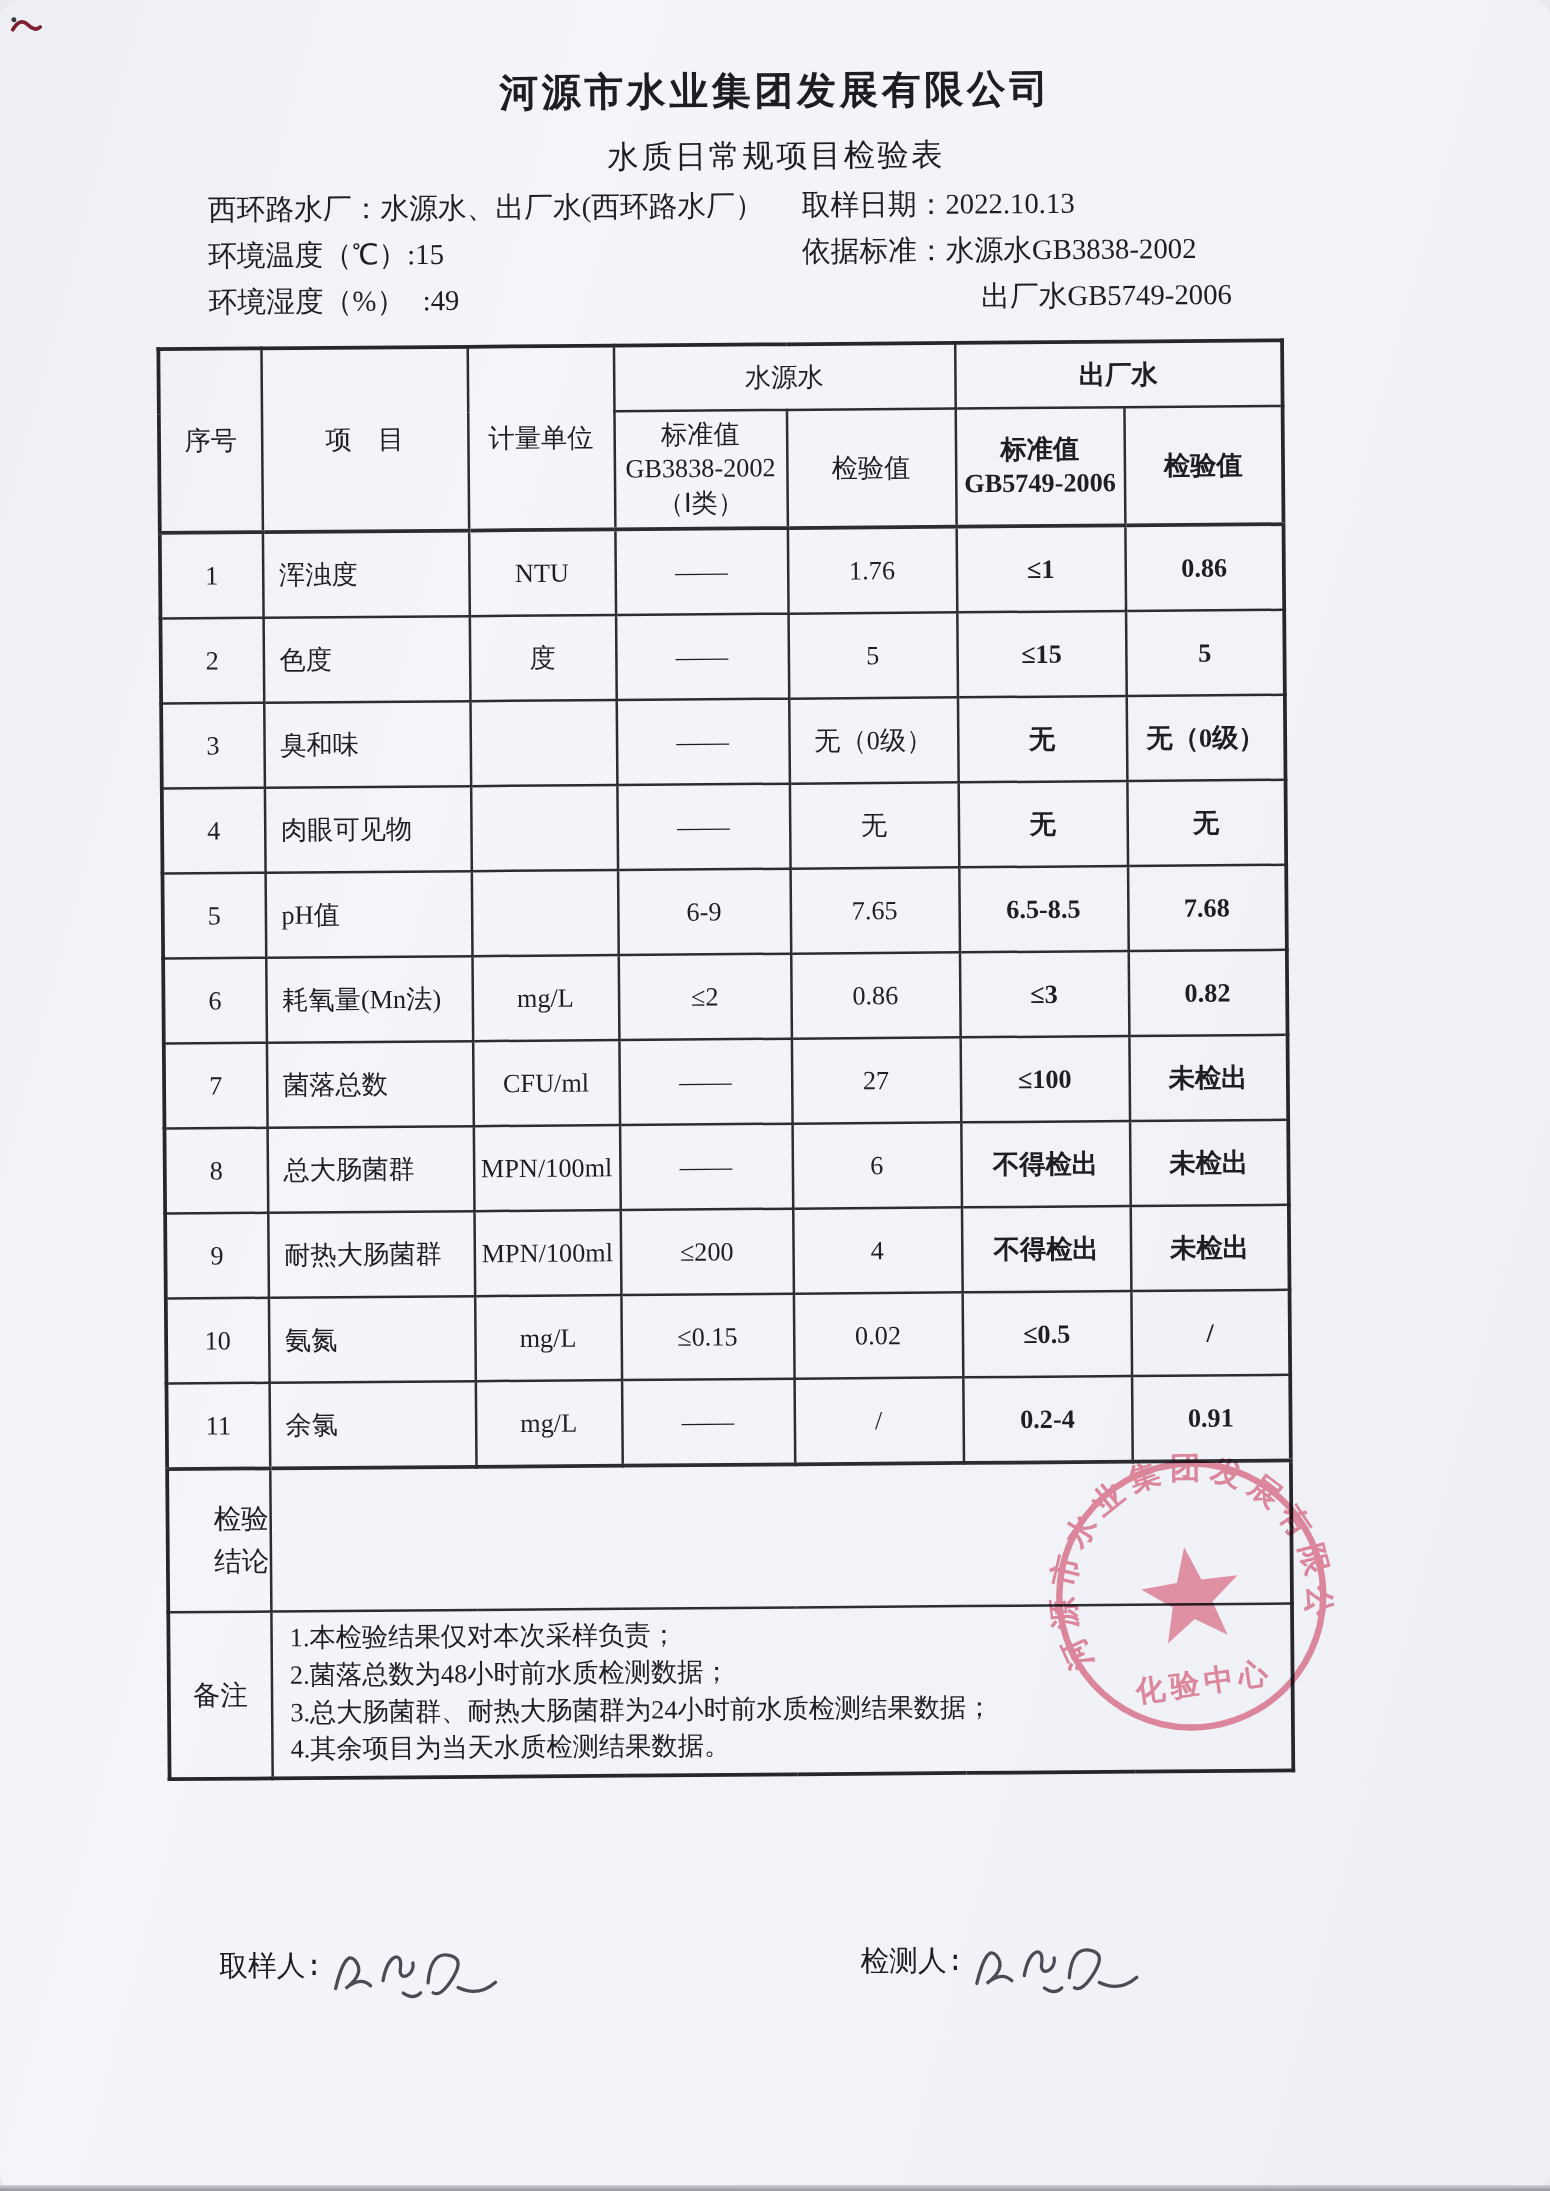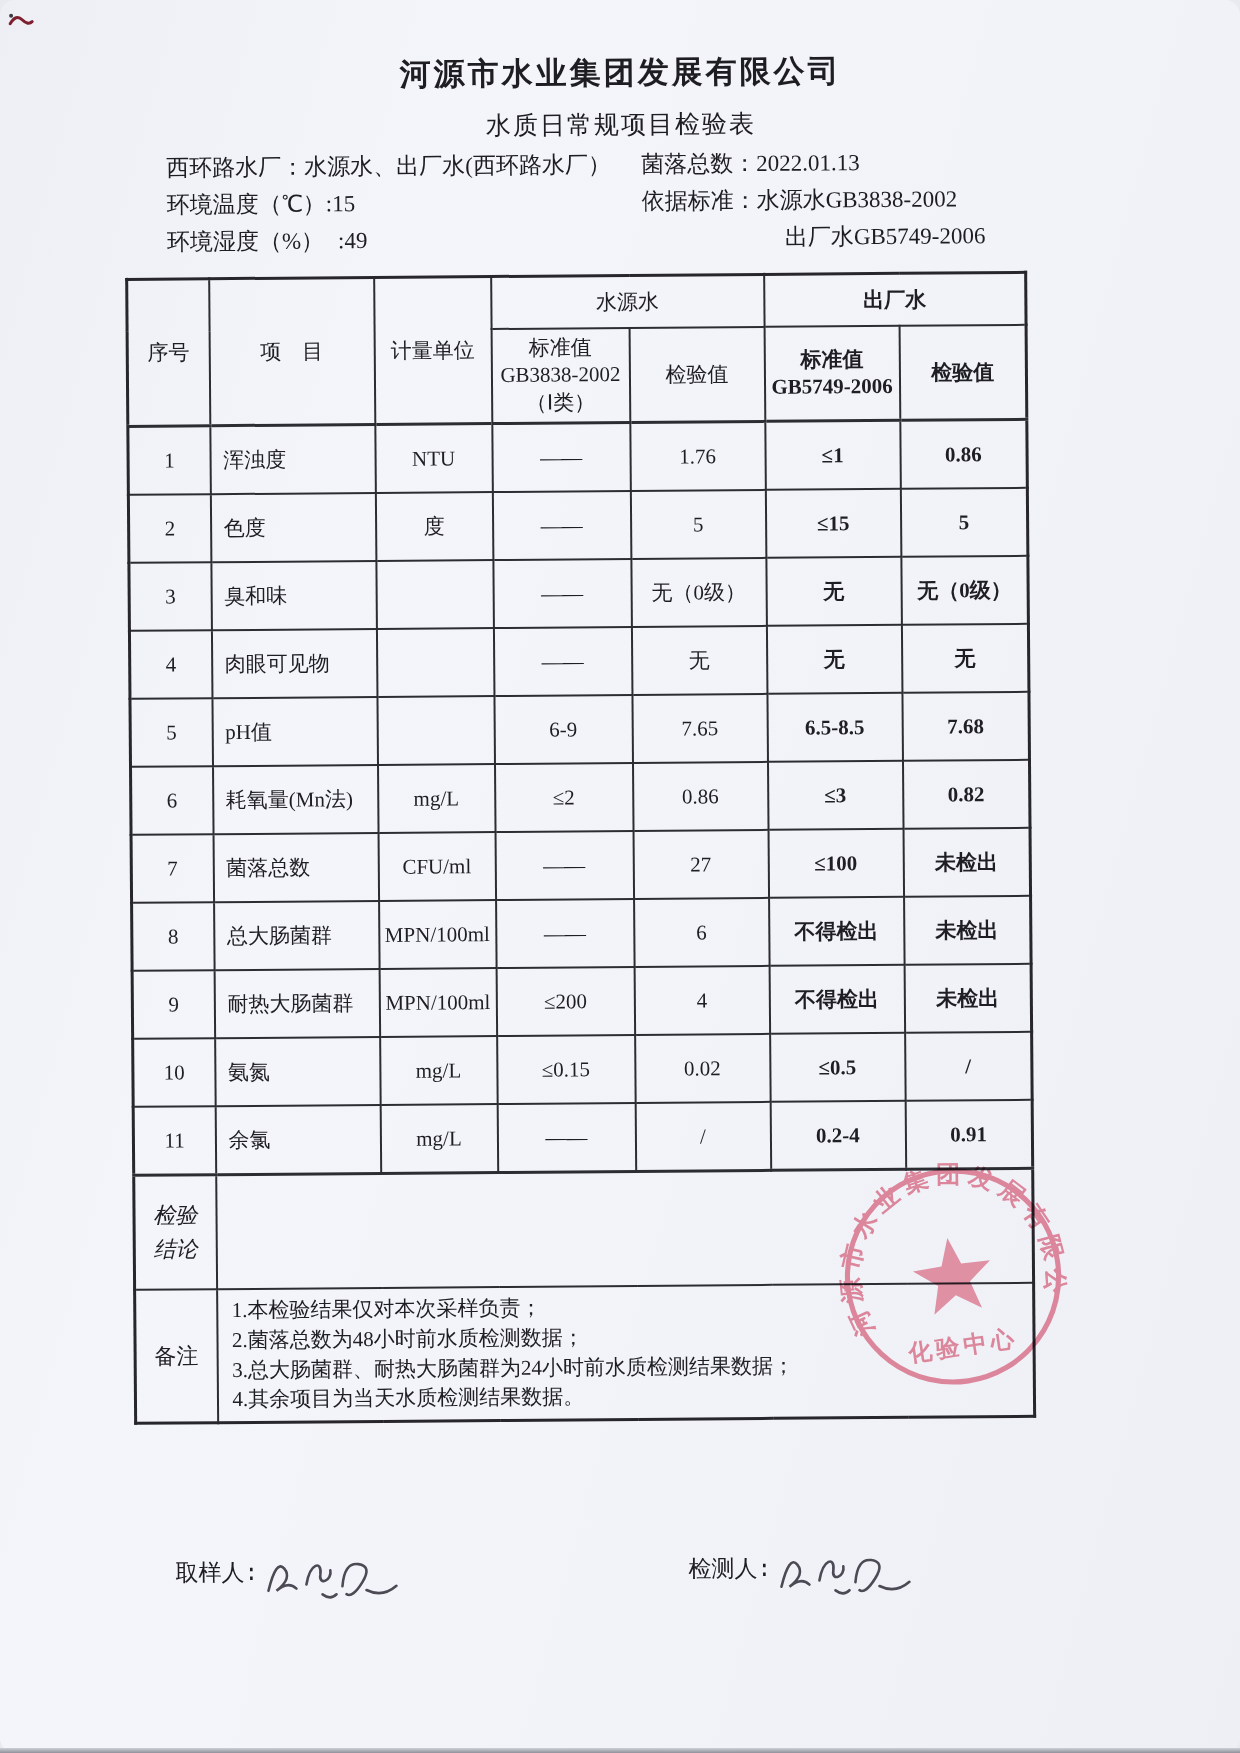--- a/index.html
+++ b/index.html
@@ -42,21 +42,21 @@
   .h1 th{height:50px;}
   .h2 th{height:92px;border-bottom-width:3px;}
   .hl{display:block;line-height:1.3;}
   tbody .r td{height:66px;}
   tbody tr.r:first-child td{border-top-width:3px;}
   .c{text-align:center;}
   .l{text-align:left;padding-left:12px;}
   .b6{font-weight:600;}
   .b7{font-weight:bold;}
   .concl td{height:112px;border-top-width:3px;}
-  .concl .label span{display:block;text-align:center;line-height:1.55;font-size:22px;font-style:italic;}
+  .concl .label span{display:block;text-align:right;line-height:1.55;font-size:22px;}
   .remark td{height:130px;}
   .remark .rl{text-align:center;font-size:22px;}
   .notes{padding:6px 4px 6px 14px;line-height:1.42;font-size:21px;}
   .notes div{white-space:nowrap;}
 
   .footer-line{position:absolute;top:1548px;left:0;width:100%;height:70px;font-size:23px;}
   .sig-block{position:absolute;top:0;display:flex;align-items:flex-start;}
   #sampler{left:163px;}
   #tester{left:676px;}
   .sig-block .slabel{padding-top:6px;font-family:Liberation Mono, monospace;}
@@ -77,21 +77,21 @@
 <body>
 
 <div class="sheet">
   <div class="content">
 
     <div class="company">河源市水业集团发展有限公司</div>
     <div class="doc-title">水质日常规项目检验表</div>
 
     <div class="info-line" id="line1">
       <span class="lft"><span>西环路水厂：</span><span>水源水、出厂水(西环路水厂）</span></span>
-      <span class="mid"><span>菌落总数：</span><span>2022.01.13</span></span>
+      <span class="mid"><span>取样日期：</span><span>2022.10.13</span></span>
     </div>
     <div class="info-line">
       <span class="lft"><span>环境温度（℃）</span><span>:15</span></span>
       <span class="mid"><span>依据标准：</span><span>水源水GB3838-2002</span></span>
     </div>
     <div class="info-line">
       <span class="lft"><span>环境湿度（%）</span><span class="gap"></span><span>:49</span></span>
       <span class="rgt3">出厂水GB5749-2006</span>
     </div>
 

